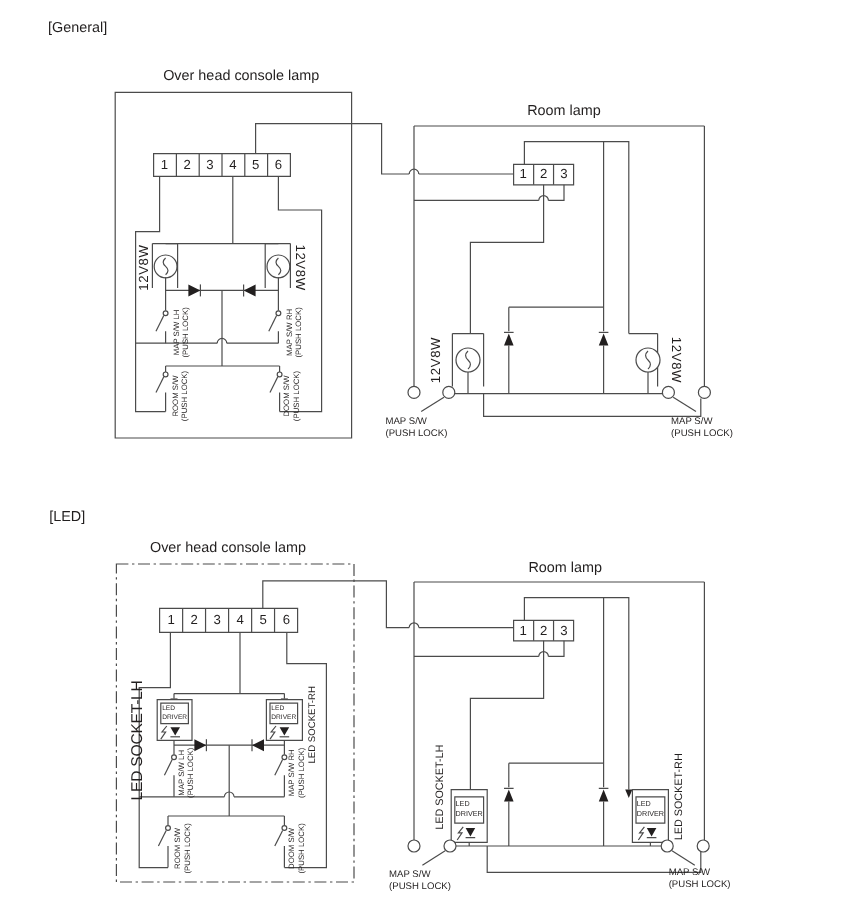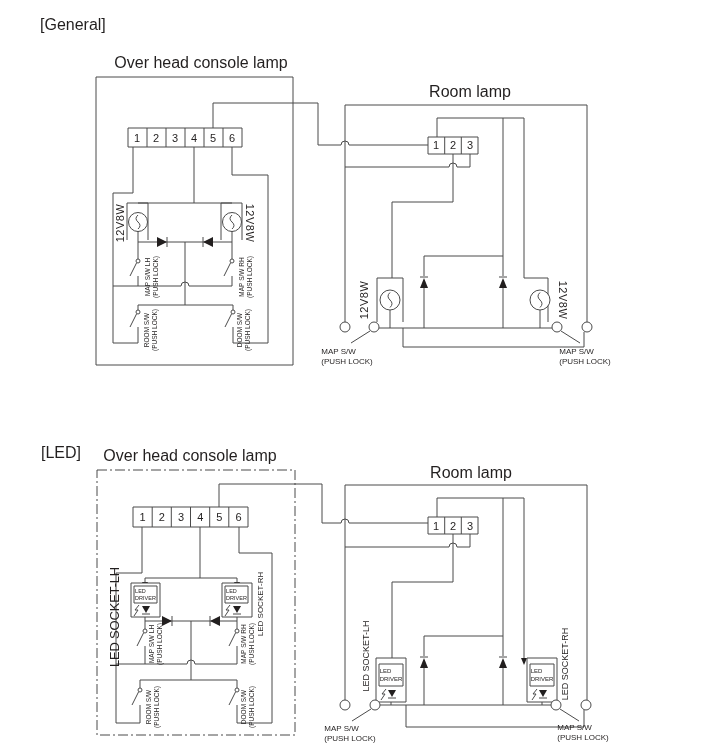--- a/index.html
+++ b/index.html
@@ -3,21 +3,21 @@
 <meta charset="utf-8">
 <style>
   html,body{margin:0;padding:0;background:#fff;}
   .stage{position:relative;width:703px;height:754px;background:#fff;overflow:hidden;
          font-family:"Liberation Sans","DejaVu Sans",sans-serif;color:#221f1f;}
   .stage svg{position:absolute;left:0;top:0;}
   .t{position:absolute;white-space:nowrap;color:#221f1f;}
   .c{transform:translate(-50%,-50%);text-align:left;}
   .vl{transform:translate(-50%,-50%) rotate(-90deg);text-align:center;}
   .vr{transform:translate(-50%,-50%) rotate(90deg);text-align:center;}
-  .f12{font-size:16px;}
+  .f12{font-size:12px;}
   .fpin{font-size:11px;}
   .fbulb{font-size:11px;letter-spacing:.5px;}
   .fsw{font-size:6.5px;line-height:8px;}
   .fmap{font-size:8px;line-height:9.5px;}
   .fdrv{font-size:5.5px;line-height:7px;letter-spacing:0;}
   .fdrv2{font-size:6px;line-height:8px;}
   .fsockbig{font-size:13px;letter-spacing:-.2px;}
   .fsock8{font-size:8px;}
   .fsock9{font-size:9px;}
   svg path, svg rect, svg circle, svg line{vector-effect:non-scaling-stroke;}
@@ -226,21 +226,21 @@
 <div class="t fbulb vr" style="left:563px;top:300px;">12V8W</div>
 <div class="t fmap c" style="left:347px;top:356px;">
   <div>MAP S/W</div>
   <div>(PUSH LOCK)</div>
 </div>
 <div class="t fmap c" style="left:585px;top:356px;">
   <div>MAP S/W</div>
   <div>(PUSH LOCK)</div>
 </div>
 
-<div class="t f12" style="left:41px;top:444px;">[LED]</div>
+<div class="t f12" style="left:41px;top:423px;">[LED]</div>
 <div class="t f12 c" style="left:190px;top:456px;">Over head console lamp</div>
 <div class="t fpin c" style="left:142.6px;top:517px;">1</div>
 <div class="t fpin c" style="left:161.8px;top:517px;">2</div>
 <div class="t fpin c" style="left:181px;top:517px;">3</div>
 <div class="t fpin c" style="left:200.2px;top:517px;">4</div>
 <div class="t fpin c" style="left:219.4px;top:517px;">5</div>
 <div class="t fpin c" style="left:238.6px;top:517px;">6</div>
 <div class="t fsockbig vl" style="left:114px;top:617px;">LED SOCKET-LH</div>
 <div class="t fsock8 vl" style="left:260px;top:604px;">LED SOCKET-RH</div>
 <div class="t fdrv c" style="left:145.5px;top:594.5px;">

